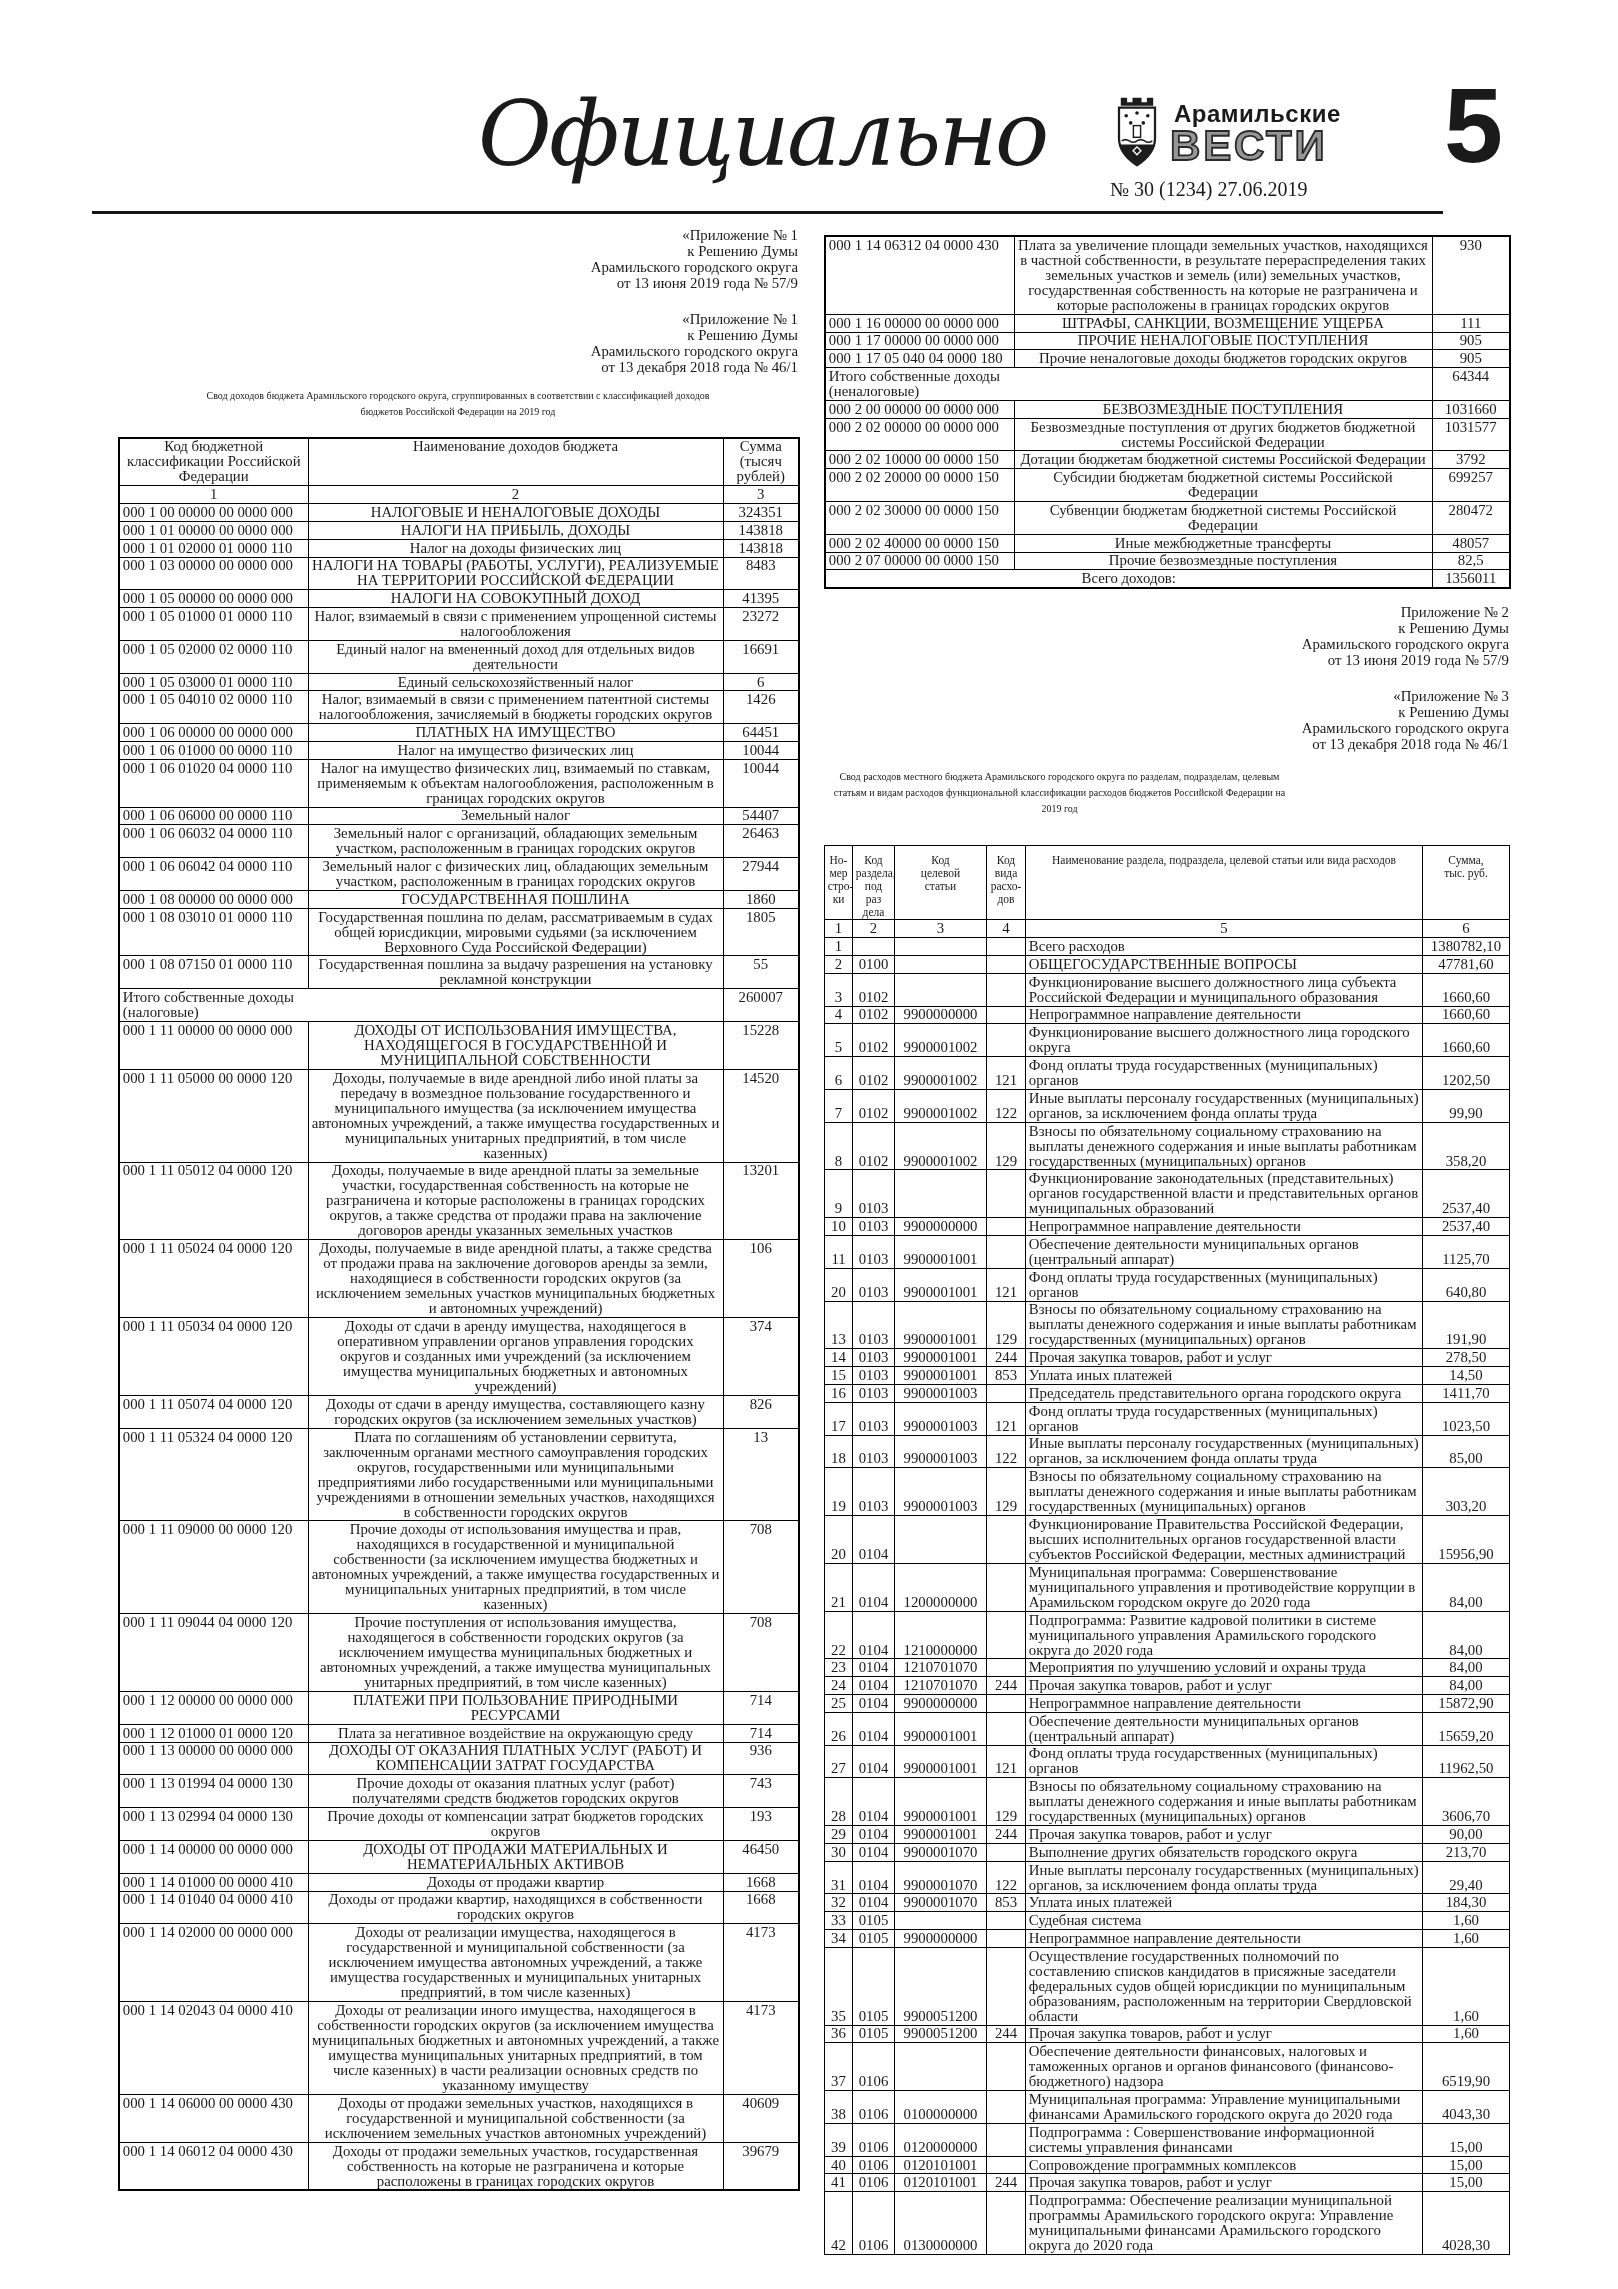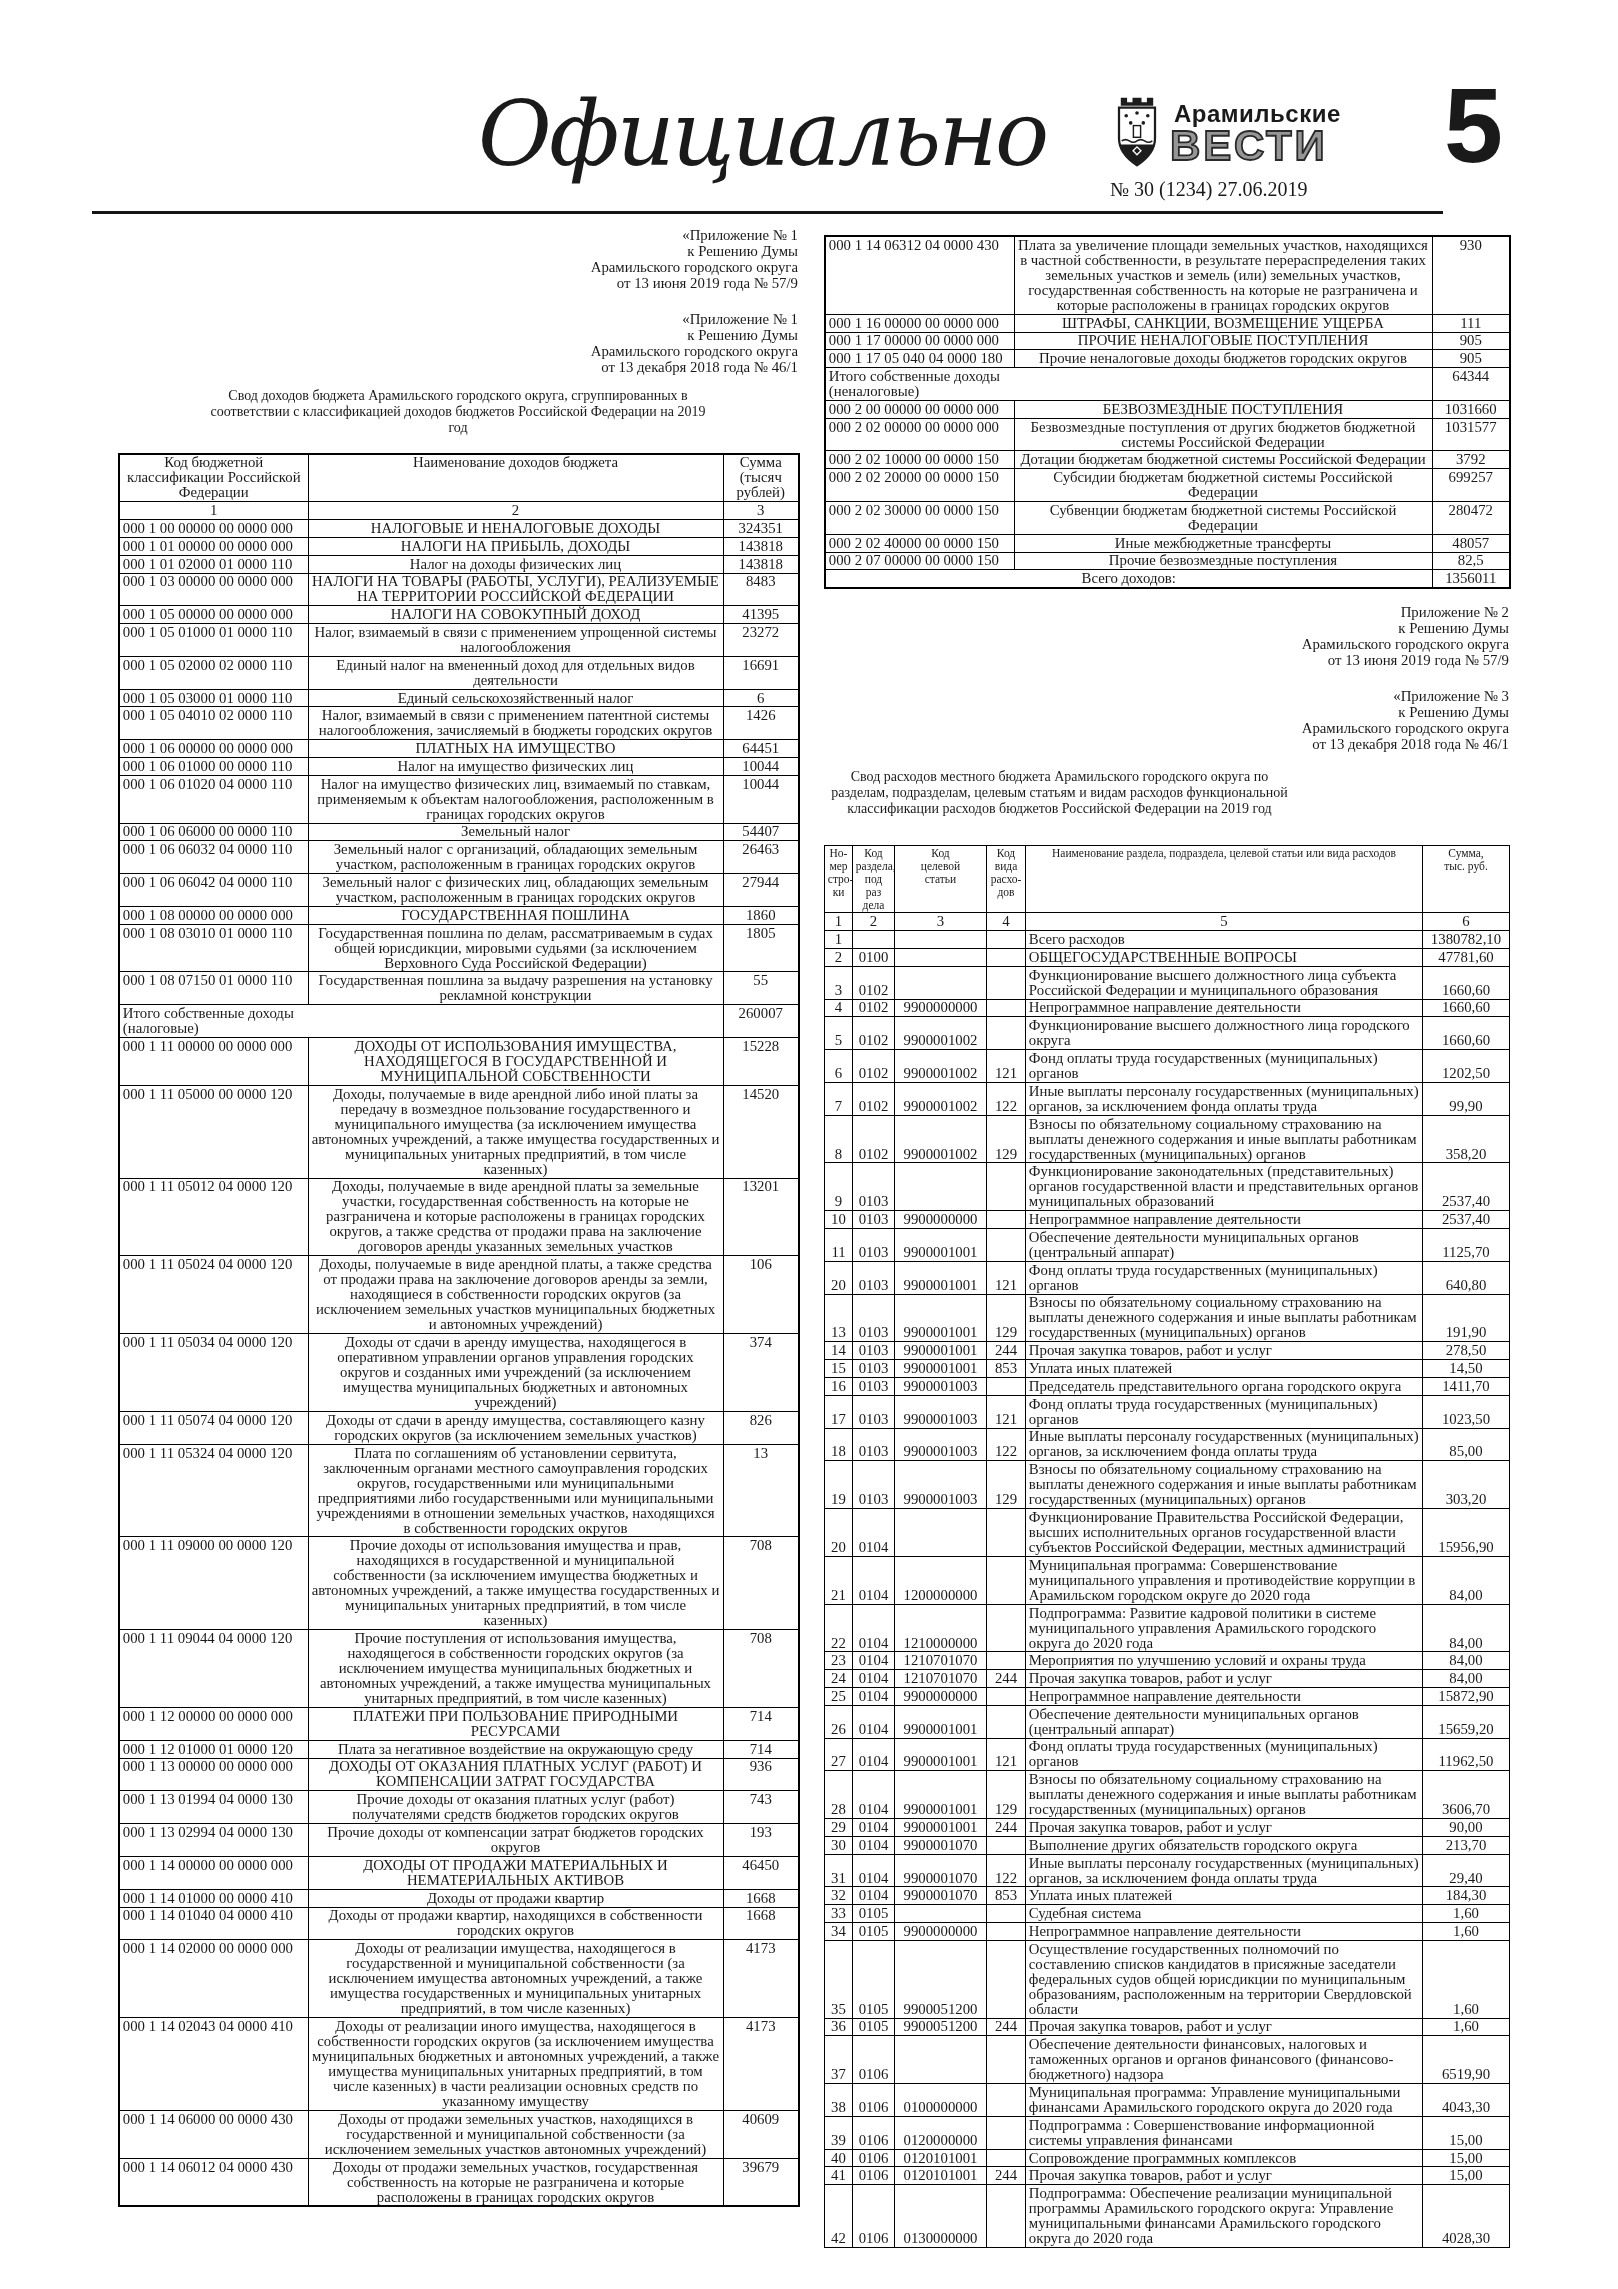--- a/index.html
+++ b/index.html
@@ -16,34 +16,34 @@
        -webkit-text-stroke:1.8px #2a2a2a;white-space:nowrap;}
   .issue{position:absolute;left:1110px;top:178px;font-size:20px;white-space:nowrap;}
   .pgnum{position:absolute;left:1444px;top:65px;font-family:"Liberation Sans",sans-serif;
        font-weight:bold;font-size:106px;}
   .rule{position:absolute;left:92px;top:211px;width:1351px;height:2.8px;background:#141414;}
   
   .lcol{position:absolute;left:118px;top:227px;width:680px;}
   .rcol{position:absolute;left:824px;top:235px;width:685px;}
   .apx{text-align:right;font-size:14.8px;line-height:16px;}
   .apx+.apx{margin-top:20px;}
-  .ttl{font-size:14px;line-height:16px;text-align:center;margin:13px auto 0 auto;}
+  .ttl{font-size:10px;line-height:16px;text-align:center;margin:13px auto 0 auto;}
   .ttl1{width:517px;}
   .ttl2{width:471px;margin-left:0;margin-top:16.6px;}
   .rcol .apx:first-of-type{margin-top:14.8px;}
   
   table.t{border-collapse:collapse;table-layout:fixed;width:100%;}
   table.t1{border:2.8px solid #000;margin-top:16.6px;}
   table.t1r{border:2.8px solid #000;padding-left:44px;}
   table.t2{border:1.8px solid #000;margin-top:28px;}
   .t td{border:1.8px solid #000;padding:0.9px 2.8px;font-size:14.8px;line-height:15px;
         vertical-align:top;overflow:hidden;}
   .t2 td{border:0.9px solid #000;vertical-align:bottom;}
   .t .hd{text-align:center;vertical-align:top;}
-  .t2 .hd{font-size:11.5px;line-height:13px;white-space:pre-line;padding-top:1px;}
+  .t2 .hd{font-size:11.5px;line-height:13px;white-space:pre-line;padding-top:8px;}
   .t .num{text-align:center;}
   .code{text-align:left;}
   .name{text-align:center;}
   .val{text-align:center;}
   .merged{text-align:left;white-space:pre-line;}
   .merged.ac{text-align:center;white-space:normal;}
   .c1,.c2,.c3,.c4,.c6{text-align:center;}
   .c5{}
   
   .w-code{width:189px;} .w-name{width:415px;} .w-val{width:76px;}

